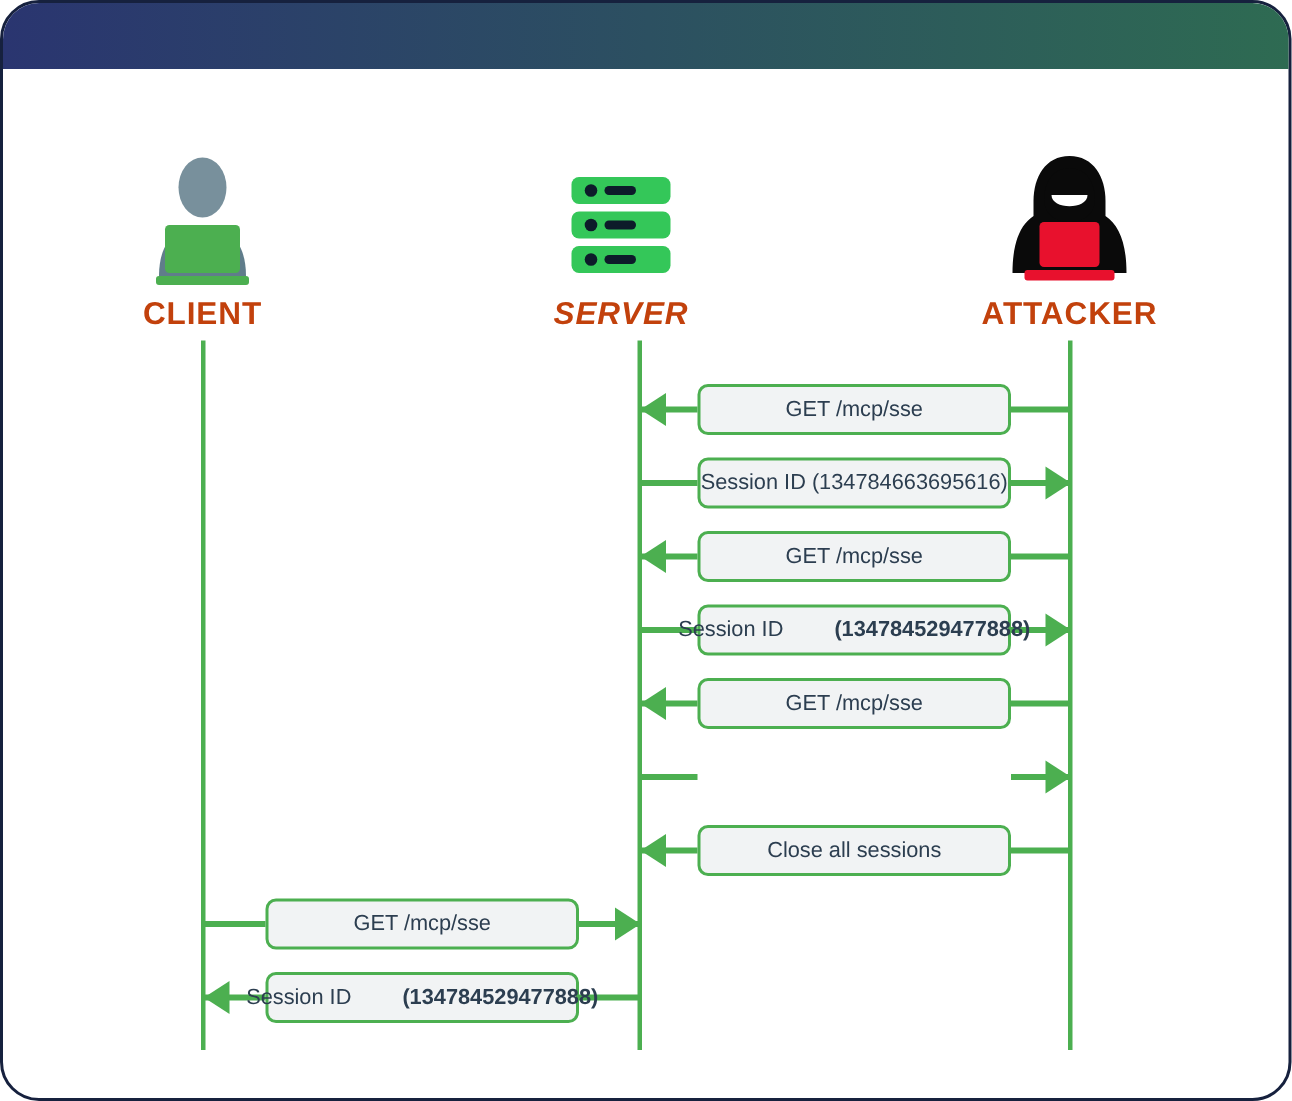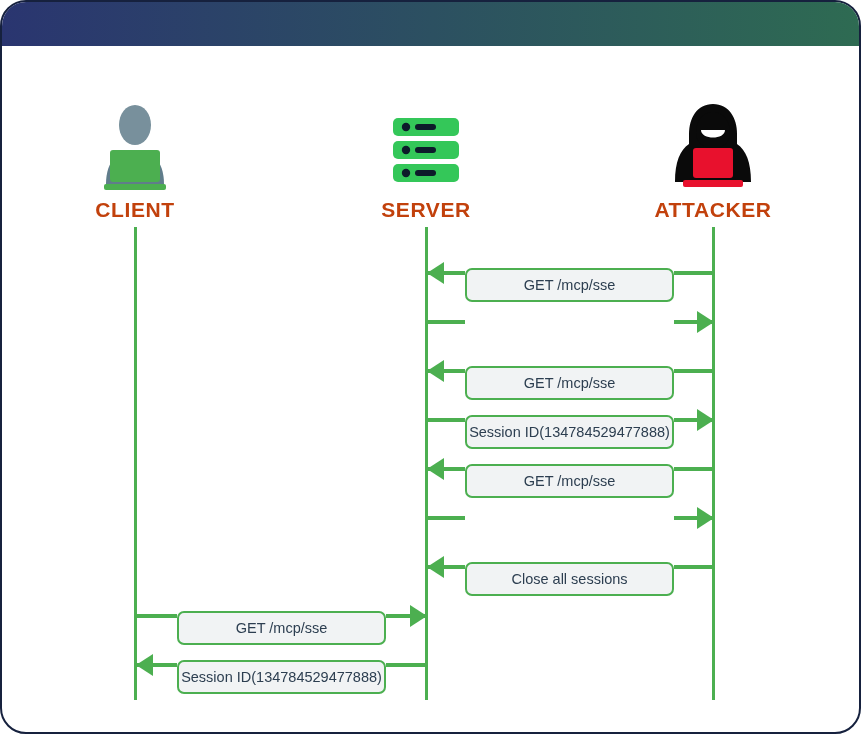--- a/index.html
+++ b/index.html
@@ -38,21 +38,21 @@
     justify-content: center;
   }
   .actor-label {
     margin-top: 6px;
     font-size: 21px;
     font-weight: bold;
     letter-spacing: 0.6px;
     color: #c2410c;
   }
   #actor-client   { left: 43px;  }
-  #actor-server   { left: 334px; }
+  #actor-server   { left: 322px; font-style: italic; }
   #actor-attacker { left: 621px; }
 
   
   .lifeline {
     position: absolute;
     top: 225px;
     width: 3px;
     height: 473px;
     background: #4caf50;
   }
@@ -83,23 +83,22 @@
     height: 34px;
     background: #f1f3f4;
     border: 2px solid #4caf50;
     border-radius: 7px;
     display: flex;
     align-items: center;
     justify-content: center;
     font-size: 14.5px;
     color: #2c3e50;
     white-space: nowrap;
-    margin-top: 12px;
-  }
-  .msg-box b { font-weight: normal; }
+  }
+  .msg-box b { font-weight: bold; padding-left: 34px; }
 </style>
 </head>
 <body>
 
 <div id="card">
 
   <div id="header-bar" style="background: linear-gradient(90deg, rgb(42, 53, 112) 0%, rgb(46, 107, 82) 100%);"></div>
 
   <div class="actor" id="actor-client">
     <div class="actor-icon">
@@ -155,20 +154,23 @@
         <div class="msg-line" style="left: 672px; width: 39.5px;"></div>
         <div class="msg-arrow left" style="left: 424.5px;"></div>
         <div class="msg-box" style="left: 463px; width: 209px;">
           <span>GET /mcp/sse</span>
         </div>
       </div>
       <div class="msg" style="top: 303px; left: 0px; right: 0px;">
         <div class="msg-line" style="left: 424.5px; width: 38.5px;"></div>
         <div class="msg-line" style="left: 672px; width: 39.5px;"></div>
         <div class="msg-arrow right" style="left: 694.5px;"></div>
+        <div class="msg-box" style="left: 463px; width: 209px;">
+          <span>Session ID (134784663695616)</span>
+        </div>
       </div>
       <div class="msg" style="top: 352px; left: 0px; right: 0px;">
         <div class="msg-line" style="left: 424.5px; width: 38.5px;"></div>
         <div class="msg-line" style="left: 672px; width: 39.5px;"></div>
         <div class="msg-arrow left" style="left: 424.5px;"></div>
         <div class="msg-box" style="left: 463px; width: 209px;">
           <span>GET /mcp/sse</span>
         </div>
       </div>
       <div class="msg" style="top: 401px; left: 0px; right: 0px;">

